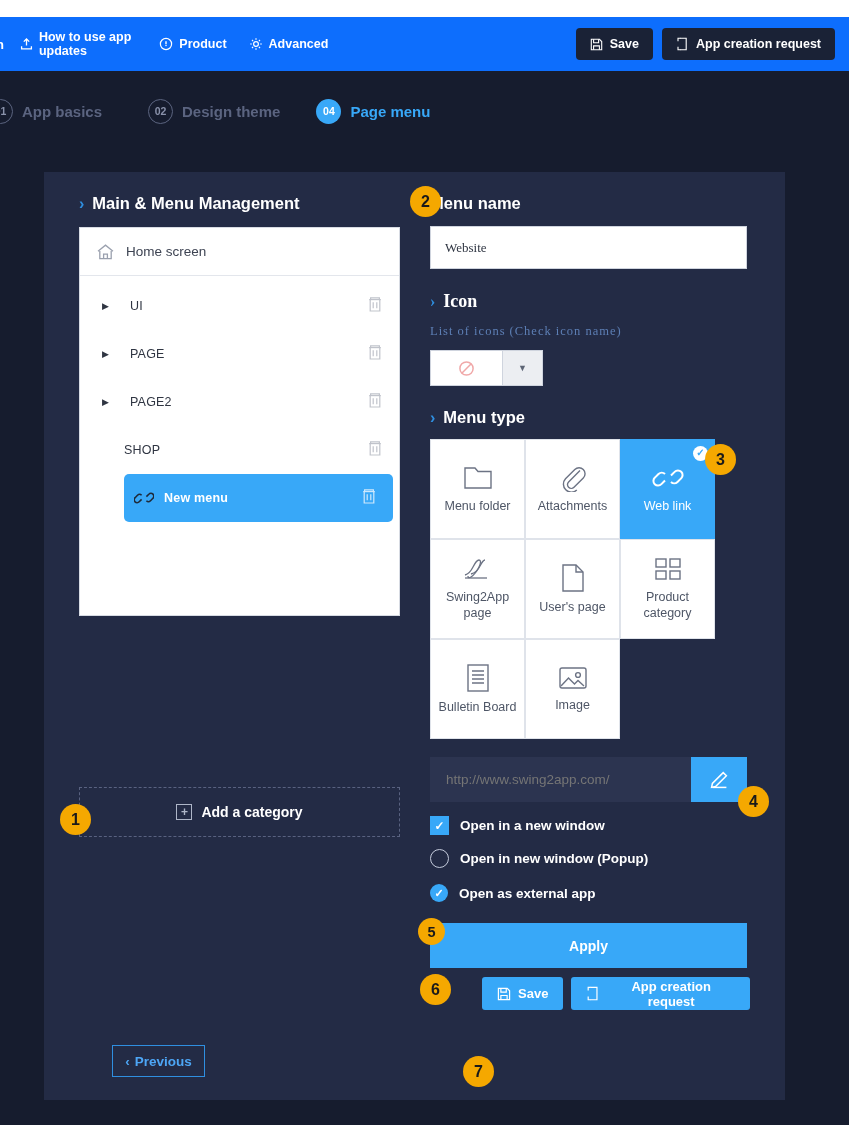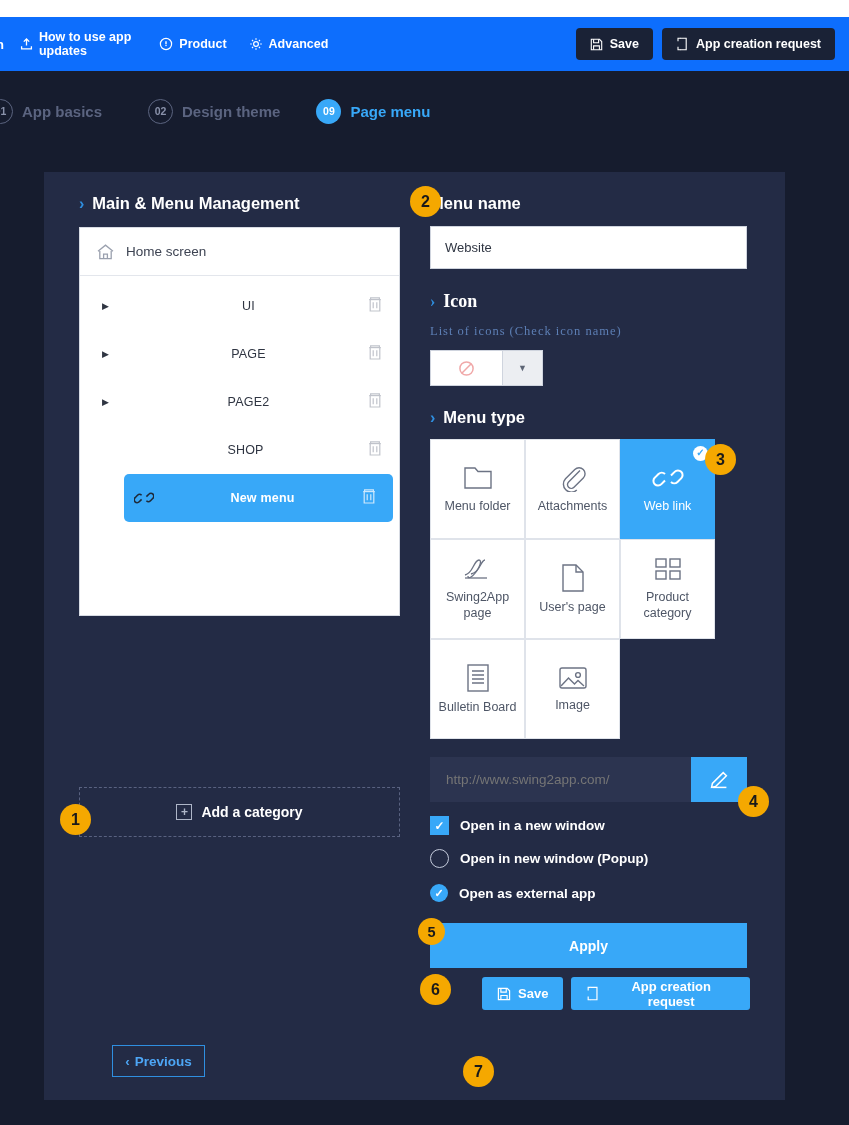--- a/index.html
+++ b/index.html
@@ -67,21 +67,21 @@
   .tree-home {
     height:48px; display:flex; align-items:center; gap:11px; padding:0 16px;
     border-bottom:1px solid #e3e6ec; color:#3d4352; font-size:13.5px;
   }
   .tree-rows { padding-top:6px; }
   .tree-row {
     height:48px; display:flex; align-items:center; padding:0 12px 0 22px;
     color:#2f3542; font-size:12.5px; letter-spacing:.2px; position:relative;
   }
   .tree-row .arrow { width:16px; color:#2f3542; font-size:9px; }
-  .tree-row .rowlabel { flex:1; margin-left:12px;text-align:center; }
+  .tree-row .rowlabel { flex:1; margin-left:12px; }
   .tree-row .trash { margin-right:4px; opacity:.55; cursor:pointer; }
   .tree-row.selected {
     background:#38a8f8; color:#ffffff; margin:0 8px 0 44px; padding-left:10px;
     font-weight:700; border-radius:5px; width:269px;
   }
   .tree-row.selected .rowlabel { margin-left:10px; }
   .tree-row.selected .trash { opacity:.85; }
 
   .add-cat {
     position:absolute; left:35px; top:615px; width:321px; height:50px;
@@ -96,21 +96,21 @@
     position:absolute; left:68px; top:873px; width:93px; height:32px;
     border:1.6px solid #2f8fe0; background:transparent; color:#4da6f5;
     font-size:13.5px; font-weight:700; font-family:"Liberation Sans", sans-serif;
     display:flex; align-items:center; justify-content:center; gap:5px; cursor:pointer;
   }
 
   
   .right-col { position:absolute; left:386px; top:22px; width:320px; }
   .name-input {
     margin-top:13px; width:317px; height:43px; background:#ffffff; border:1px solid #cfd4de;
-    padding:0 14px; color:#2f3542; font-size:13px; font-family:Liberation Sans, sans-serif;
+    padding:0 14px; color:#2f3542; font-size:13px; font-family:Liberation Serif, serif;
   }
   .sec-h.serif { font-family:"Liberation Serif", serif; font-size:18px; }
   .icon-note { color:#5d7fb5; font-size:12.5px; font-family:"Liberation Serif", serif; letter-spacing:1px; }
   .icon-select {
     display:flex; width:113px; height:36px; border:1px solid #cfd4de; background:#ffffff;
   }
   .icon-select .val { flex:1; display:flex; align-items:center; justify-content:center; }
   .icon-select .arw {
     width:40px; background:#eceef2; border-left:1px solid #cfd4de;
     display:flex; align-items:center; justify-content:center; color:#5d6575; font-size:9px;
@@ -247,21 +247,21 @@
   <div class="stepper">
     <div class="step inactive clipped">
       <span class="num">01</span>
       <span>App basics</span>
     </div>
     <div class="step inactive" style="margin-left:46px">
       <span class="num">02</span>
       <span>Design theme</span>
     </div>
     <div class="step active" style="margin-left:36px">
-      <span class="num">09</span>
+      <span class="num">04</span>
       <span>Page menu</span>
     </div>
   </div>
 
   <div class="panel">
 
     <div class="left-col">
       <div class="sec-h">
         <span class="chev">›</span>
         <span>Main &amp; Menu Management</span>

